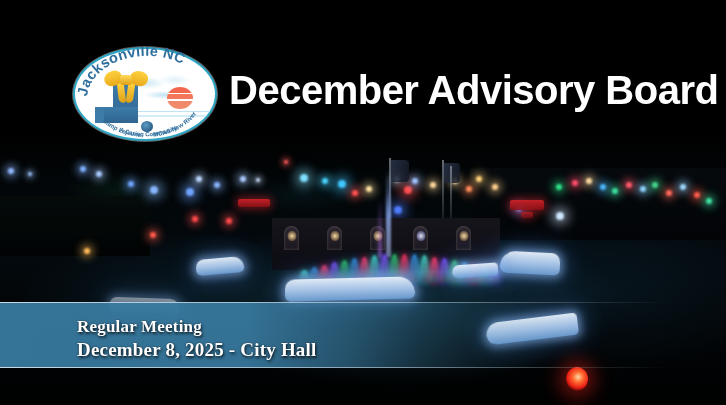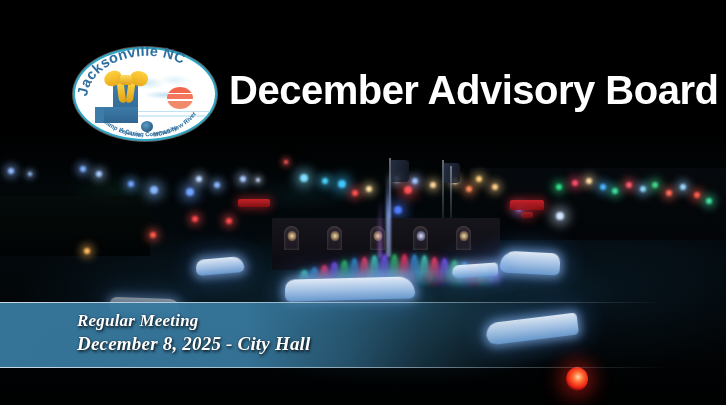--- a/index.html
+++ b/index.html
@@ -161,23 +161,23 @@
         rgba(56,122,160,0) 78%);
   }
   .band .rule{
     position:absolute; left:0; width:726px; height:1px;
     background:linear-gradient(90deg,rgba(226,235,240,.85) 0%,rgba(210,225,235,.55) 55%,rgba(200,220,230,0) 92%);
   }
   .band .rule.top{ top:0 }
   .band .rule.bot{ bottom:0 }
 
   .caption{
-    position:absolute; left:77px; top:8px;
+    position:absolute; left:77px; top:14px;
     font-family:"Liberation Serif", serif;
-    font-weight:bold; font-style:italic;
+    font-weight:bold; 
     color:#ffffff;
     text-shadow:1px 2px 3px rgba(0,0,0,.72), 0 0 2px rgba(0,0,0,.5);
     letter-spacing:.2px;
     line-height:1.30;
   }
   .caption .l1{ font-size:17px; }
   .caption .l2{ font-size:19px;text-align:right; }
 
   
   .title{

